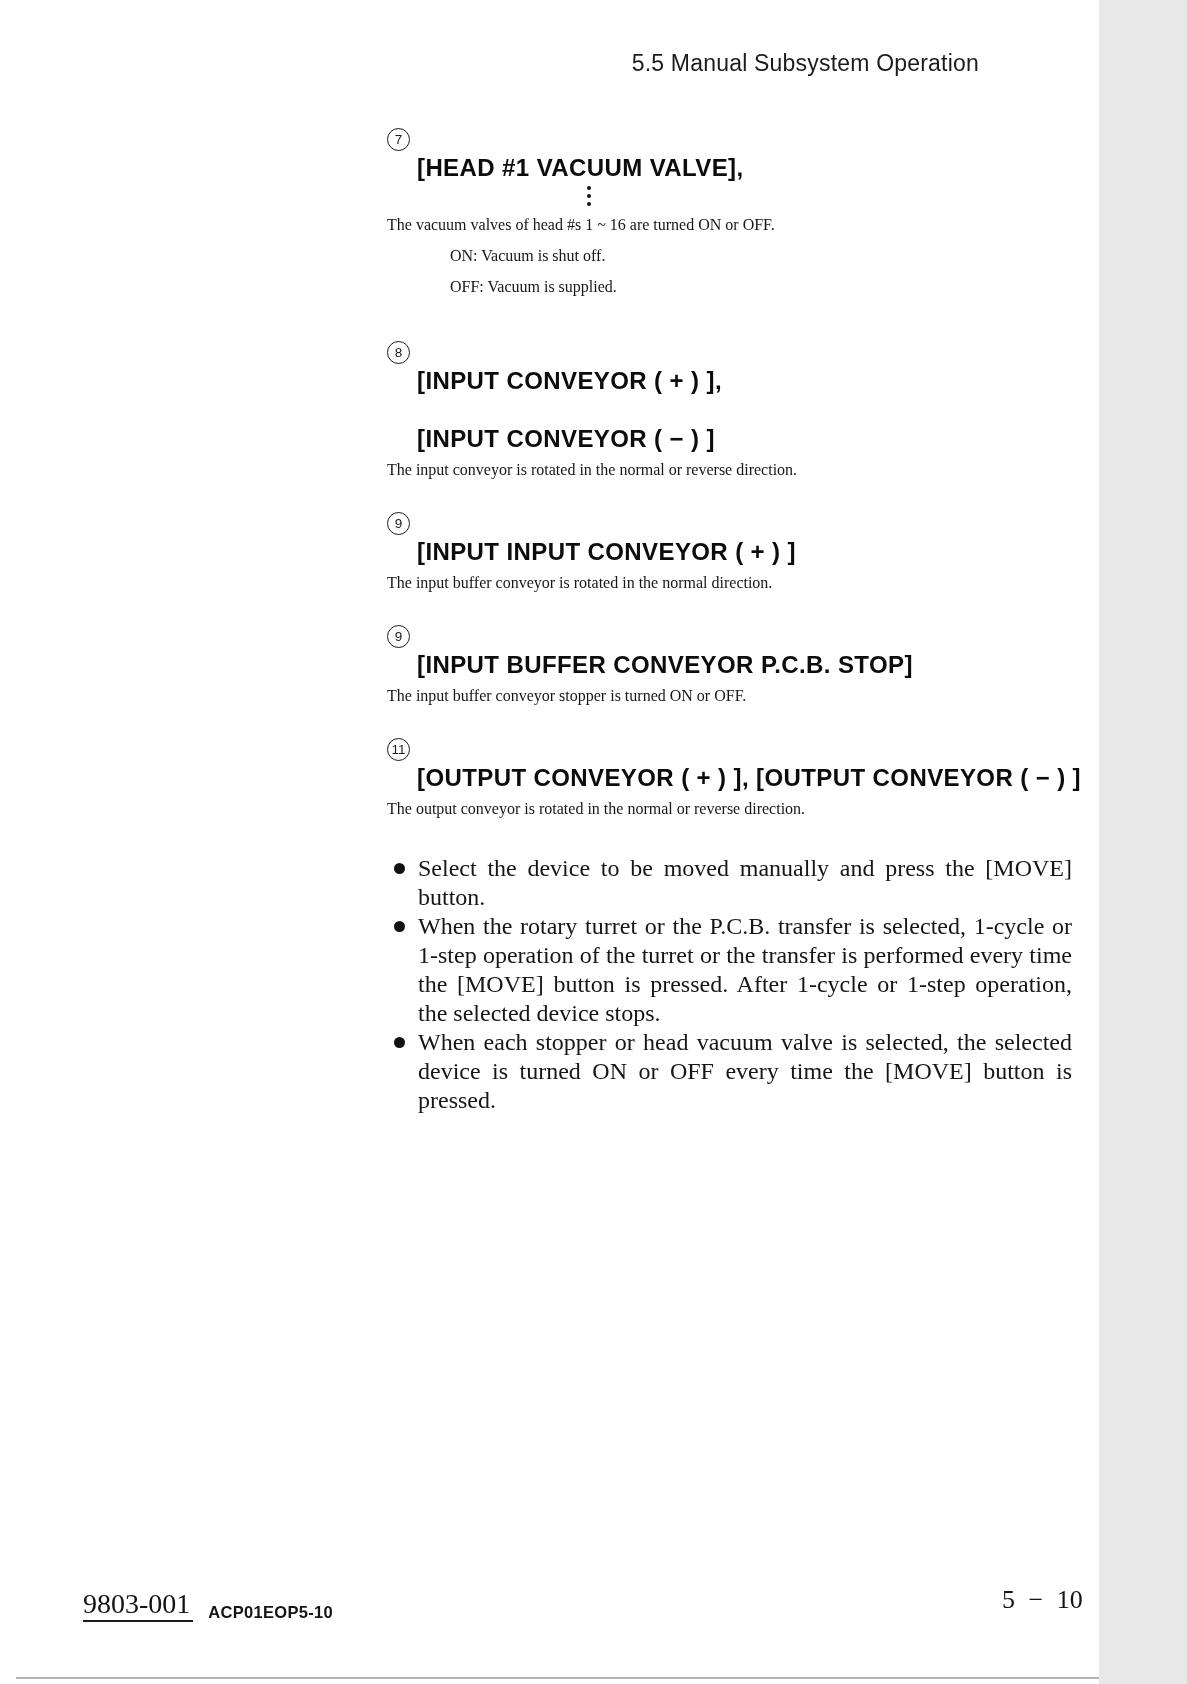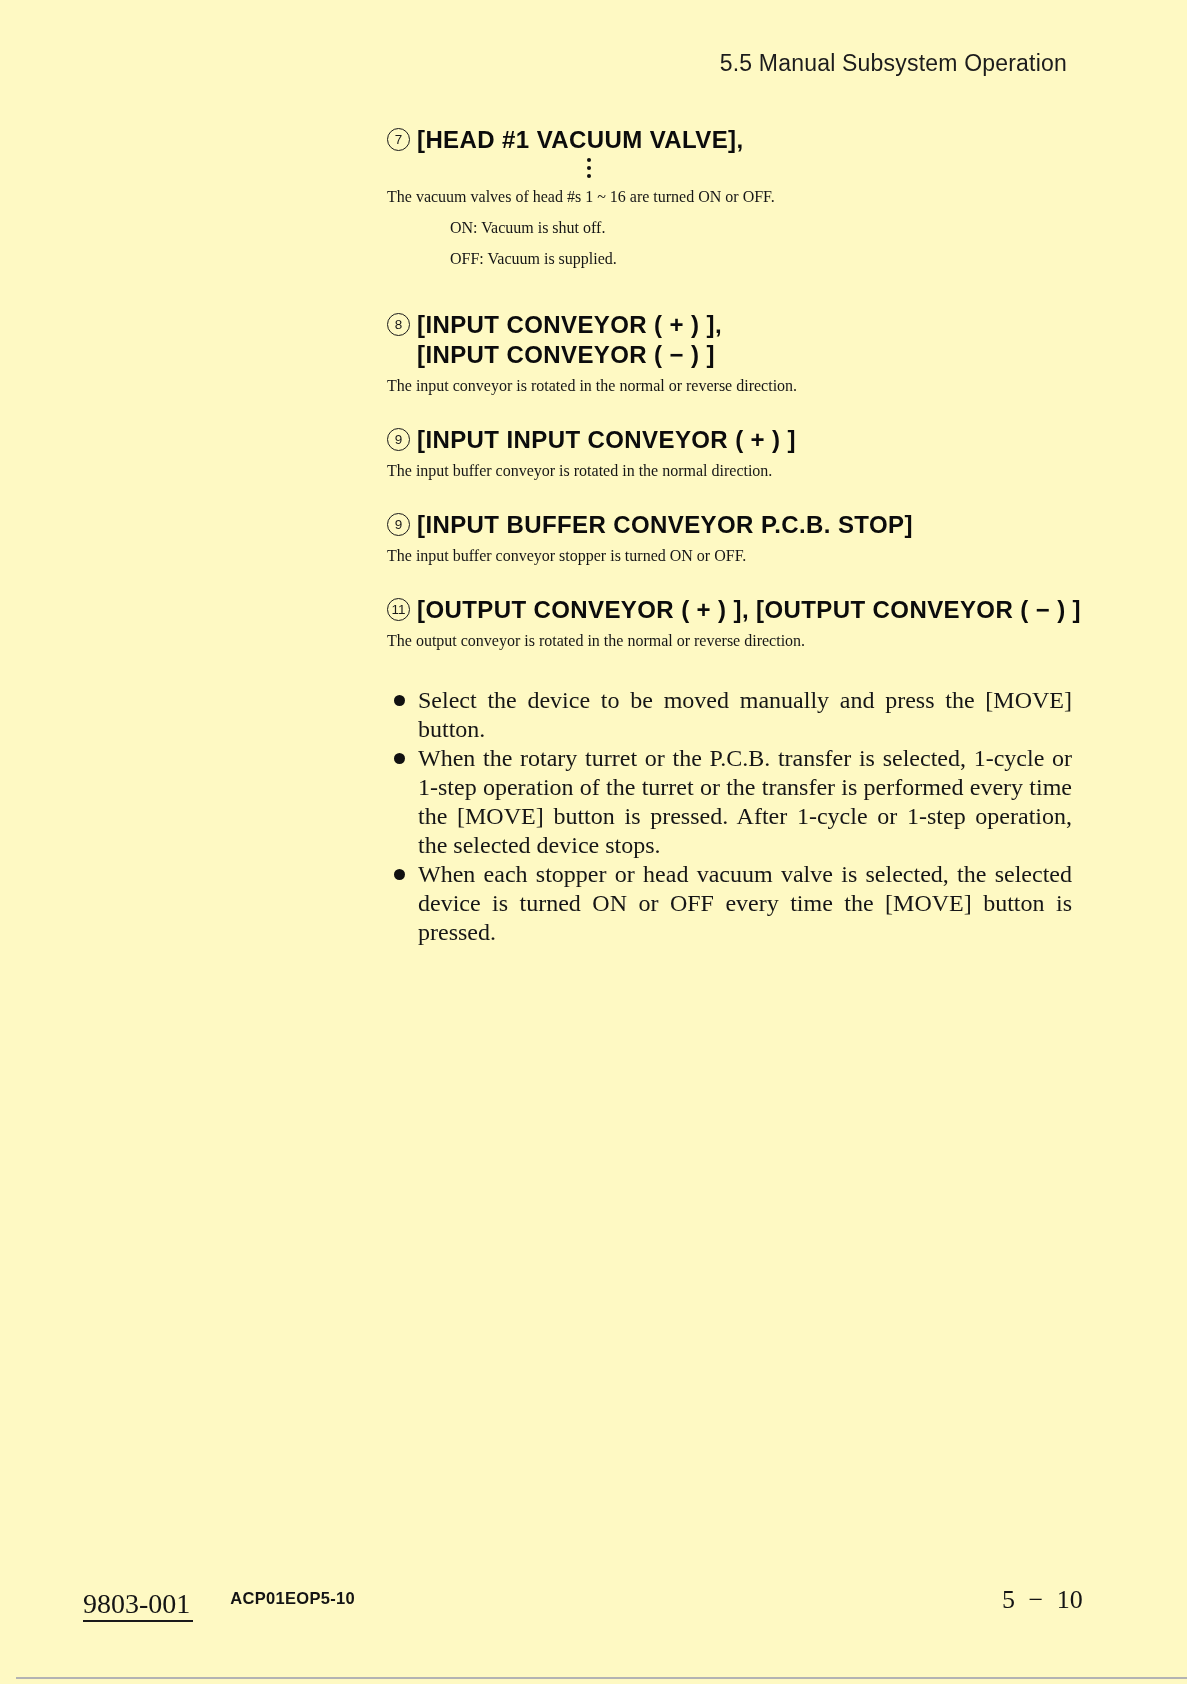--- a/index.html
+++ b/index.html
@@ -1,20 +1,20 @@
 <!DOCTYPE html>
 <html><head>
 <meta charset="utf-8">
 <style>
   html, body { margin: 0; padding: 0; background: #e8e8e8; }
   .page {
     position: relative;
-    width: 1187px;
+    width: 1099px;
     height: 1684px;
-    background: #fef9c3;
+    background: #ffffff;
     color: #141414;
     overflow: hidden;
     font-family: "Liberation Serif", serif;
   }
 
   
   .header {
     position: absolute;
     top: 50px;
     right: 120px;
@@ -58,20 +58,21 @@
   .titles { margin-left: 7px; }
 
   .title {
     font-family: "Liberation Sans", sans-serif;
     font-weight: 700;
     font-size: 24px;
     line-height: 30px;
     letter-spacing: 0.4px;
     white-space: nowrap;
     color: #0c0c0c;
+    margin-top: 28px;
   }
 
   .vdots {
     height: 26px;
     display: flex;
     flex-direction: column;
     justify-content: center;
     align-items: flex-start;
     padding-left: 170px;
     gap: 4px;
@@ -111,35 +112,34 @@
     text-align: justify;
     color: #161616;
   }
 
   
   .footer-left {
     position: absolute;
     left: 83px;
     top: 1589px;
     display: flex;
-    align-items: flex-start;
-    gap: 37px;
+    align-items: flex-end;
   }
   .docnum {
     font-family: "Liberation Serif", serif;
     font-size: 28px;
     border-bottom: 2px solid #1a1a1a;
     padding: 0 3px 0 0;
     line-height: 1.1;
   }
   .doccode {
     font-family: "Liberation Sans", sans-serif;
     font-weight: 700;
     font-size: 16.5px;
-    margin-left: 0;
+    margin-left: 15px;
     letter-spacing: 0.3px;
   }
   .pagenum {
     position: absolute;
     left: 1002px;
     top: 1585px;
     font-size: 26px;
     word-spacing: 7px;
     white-space: nowrap;
   }

